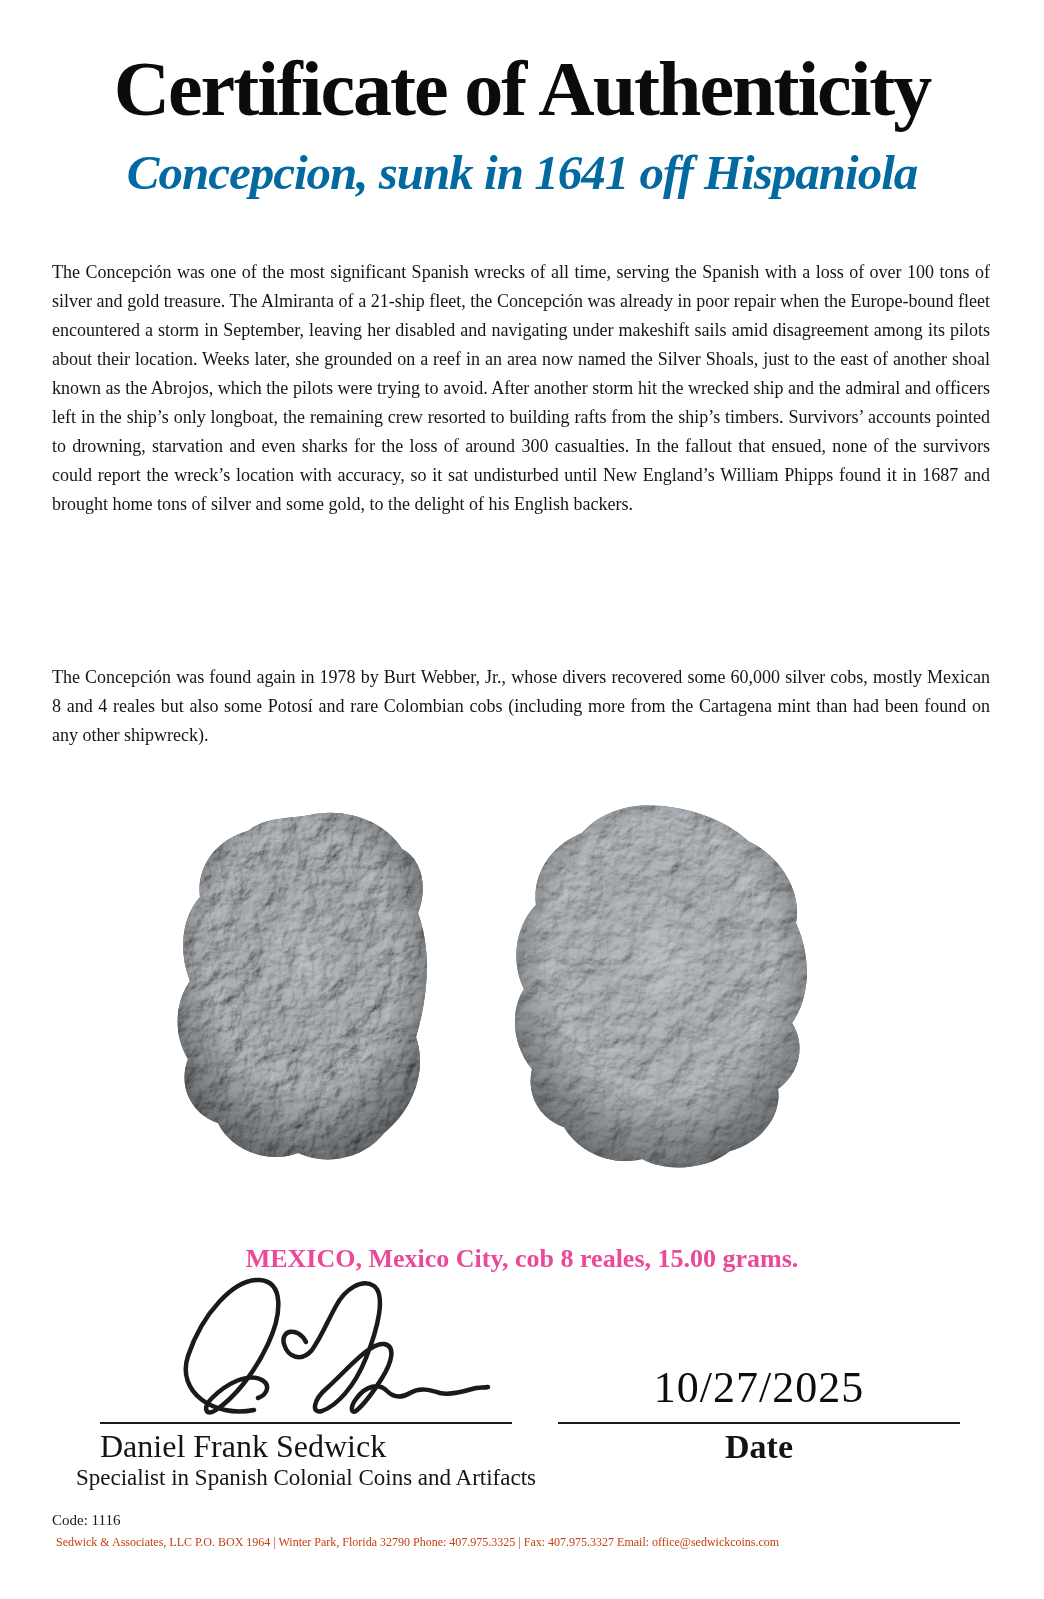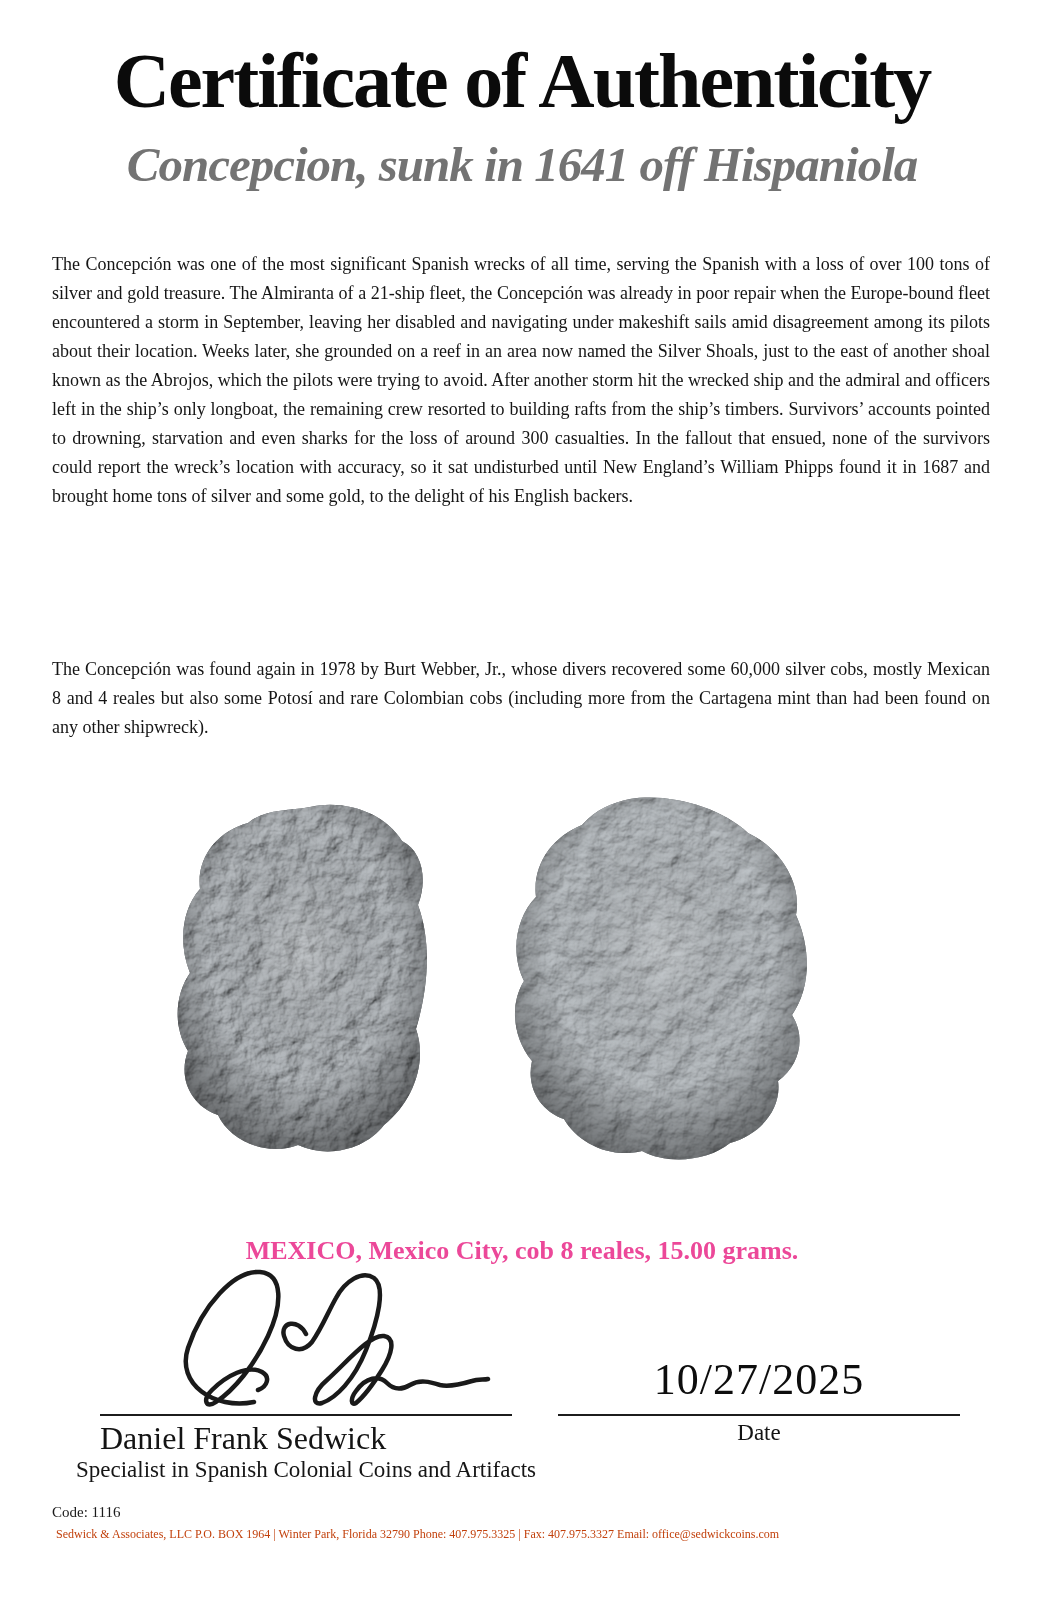--- a/index.html
+++ b/index.html
@@ -6,34 +6,34 @@
   html,body { background:#9a9a9a; }
   .page {
     position:relative;
     width:1044px; height:1599px;
     margin:0 auto;
     background:#ffffff;
     color:#111;
     font-family:"Liberation Serif", serif;
     overflow:hidden;
   }
-  .abs { position:absolute; }
+  .abs { position:absolute;margin-top:8px; }
   .title {
     top:40px; left:0; right:0;
     text-align:center;
     font-size:78px; font-weight:700;
     letter-spacing:-2px; line-height:1.05;
     color:#0b0b0b;
   }
   .subtitle {
     top:136px; left:0; right:0;
     text-align:center;
     font-style:italic; font-weight:700;
     font-size:49px; letter-spacing:-1px;
-    color:#737373;
+    color:#0369a1;
   }
   .body-par {
     left:52px; width:938px;
     font-size:18px; line-height:29px;
     text-align:justify;
     color:#151515;
   }
   .par1 { top:250px; }
   .par2 { top:655px; }
   .coins-wrap { left:160px; top:793px; width:680px; height:378px; }
@@ -48,21 +48,21 @@
     height:0; border-top:2px solid #1c1c1c;
   }
   .rule-left  { top:1414px; left:100px; width:412px; }
   .rule-right { top:1414px; left:558px; width:402px; }
   .signer-name {
     top:1420px; left:100px; width:412px;
     text-align:left; font-size:32px; color:#141414;
   }
   .date-label {
     top:1420px; left:558px; width:402px;
-    text-align:center; font-size:23px; color:#141414;
+    text-align:center; font-size:34px; color:#141414;font-weight:bold;
   }
   .date-value {
     top:1354px; left:558px; width:402px;
     text-align:center; font-size:44px;
     letter-spacing:1px; color:#0d0d0d;
   }
   .signer-role {
     top:1457px; left:56px; width:500px;
     text-align:center; font-size:23px; color:#151515;
   }

